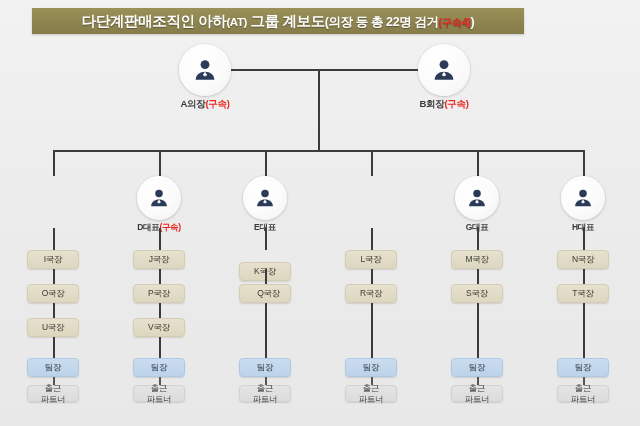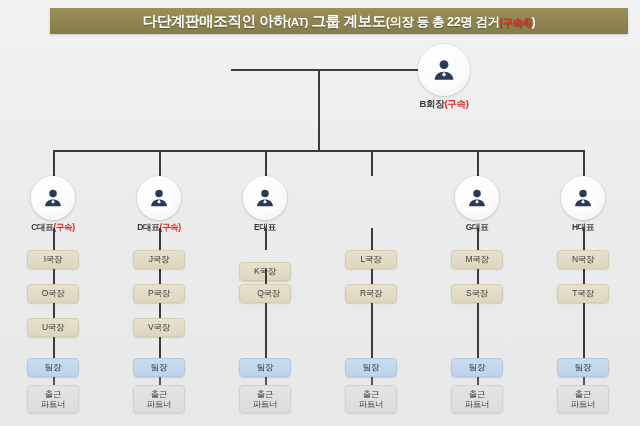--- a/index.html
+++ b/index.html
@@ -15,23 +15,23 @@
   #stage {
     position: relative;
     width: 640px;
     height: 426px;
     background: linear-gradient(180deg, #f2f2f2 0%, #ececec 45%, #e8e8e8 100%);
   }
 
   
   .title-bar {
     position: absolute;
-    left: 50px;
+    left: 32px;
     top: 8px;
-    width: 578px;
+    width: 492px;
     height: 26px;
     background: linear-gradient(180deg, #9a9058 0%, #8d8450 55%, #867d4b 100%);
     display: flex;
     align-items: center;
     justify-content: center;
     box-shadow: 0 1px 2px rgba(0,0,0,0.18);
     text-align: right;
   }
   .title-text {
     color: #ffffff;
@@ -111,36 +111,48 @@
   }
   .box-blue {
     background: linear-gradient(180deg, #cadcef 0%, #bcd3ea 100%);
     border: 1px solid #afc9e2;
     color: #2f3a45;
   }
   .box-gray {
     background: linear-gradient(180deg, #e4e4e4 0%, #dcdcdc 100%);
     border: 1px solid #d2d2d2;
     color: #3a3a3a;
-    height: 28px;
+    height: 17px;
     flex-direction: column;
     line-height: 1.18;
   }
 </style>
 </head>
 <body>
 
 <div id="stage">
 
   <div class="title-bar">
     <div class="title-text">
       <span>다단계판매조직인 아하</span><span class="sm">(AT)</span><span> 그룹 계보도</span><span class="tail">(의장 등 총 22명 검거</span><span class="red">(구속4)</span><span class="tail">)</span>
     </div>
   </div>
 
+  <div class="person" style="left:205px; top:44px;">
+    <div class="avatar big">
+      <svg width="26" height="26" viewBox="0 0 24 24">
+        <circle cx="12" cy="7" r="4.1" fill="#2c3a5a"></circle>
+        <path d="M3.4 21c0-4.6 3.9-7.4 8.6-7.4s8.6 2.8 8.6 7.4z" fill="#2c3a5a"></path>
+        <path d="M12 13.6l-2.1 3.1 2.1 1.2 2.1-1.2z" fill="#f4f4f4"></path>
+      </svg>
+    </div>
+    <div class="person-label lg">
+      <span>A의장</span><span class="red">(구속)</span>
+    </div>
+  </div>
 
   <div class="person" style="left:444px; top:44px;">
     <div class="avatar big">
       <svg width="26" height="26" viewBox="0 0 24 24">
         <circle cx="12" cy="7" r="4.1" fill="#2c3a5a"></circle>
         <path d="M3.4 21c0-4.6 3.9-7.4 8.6-7.4s8.6 2.8 8.6 7.4z" fill="#2c3a5a"></path>
         <path d="M12 13.6l-2.1 3.1 2.1 1.2 2.1-1.2z" fill="#f4f4f4"></path>
       </svg>
     </div>
     <div class="person-label lg">
@@ -154,32 +166,20 @@
 
   <div class="ln-h" style="left:53px; top:150px; width:531px;"></div>
 
   <div class="ln-v" style="left:53px;  top:150px; height:26px;"></div>
   <div class="ln-v" style="left:159px; top:150px; height:26px;"></div>
   <div class="ln-v" style="left:265px; top:150px; height:26px;"></div>
   <div class="ln-v" style="left:371px; top:150px; height:26px;"></div>
   <div class="ln-v" style="left:477px; top:150px; height:26px;"></div>
   <div class="ln-v" style="left:583px; top:150px; height:26px;"></div>
 
-  <div class="person" style="left:53px; top:176px;">
-    <div class="avatar">
-      <svg width="22" height="22" viewBox="0 0 24 24">
-        <circle cx="12" cy="7" r="4.1" fill="#2c3a5a"></circle>
-        <path d="M3.4 21c0-4.6 3.9-7.4 8.6-7.4s8.6 2.8 8.6 7.4z" fill="#2c3a5a"></path>
-        <path d="M12 13.6l-2.1 3.1 2.1 1.2 2.1-1.2z" fill="#f4f4f4"></path>
-      </svg>
-    </div>
-    <div class="person-label">
-      <span>C대표</span><span class="red">(구속)</span>
-    </div>
-  </div>
 
   <div class="person" style="left:265px; top:176px;">
     <div class="avatar">
       <svg width="22" height="22" viewBox="0 0 24 24">
         <circle cx="12" cy="7" r="4.1" fill="#2c3a5a"></circle>
         <path d="M3.4 21c0-4.6 3.9-7.4 8.6-7.4s8.6 2.8 8.6 7.4z" fill="#2c3a5a"></path>
         <path d="M12 13.6l-2.1 3.1 2.1 1.2 2.1-1.2z" fill="#f4f4f4"></path>
       </svg>
     </div>
     <div class="person-label">

